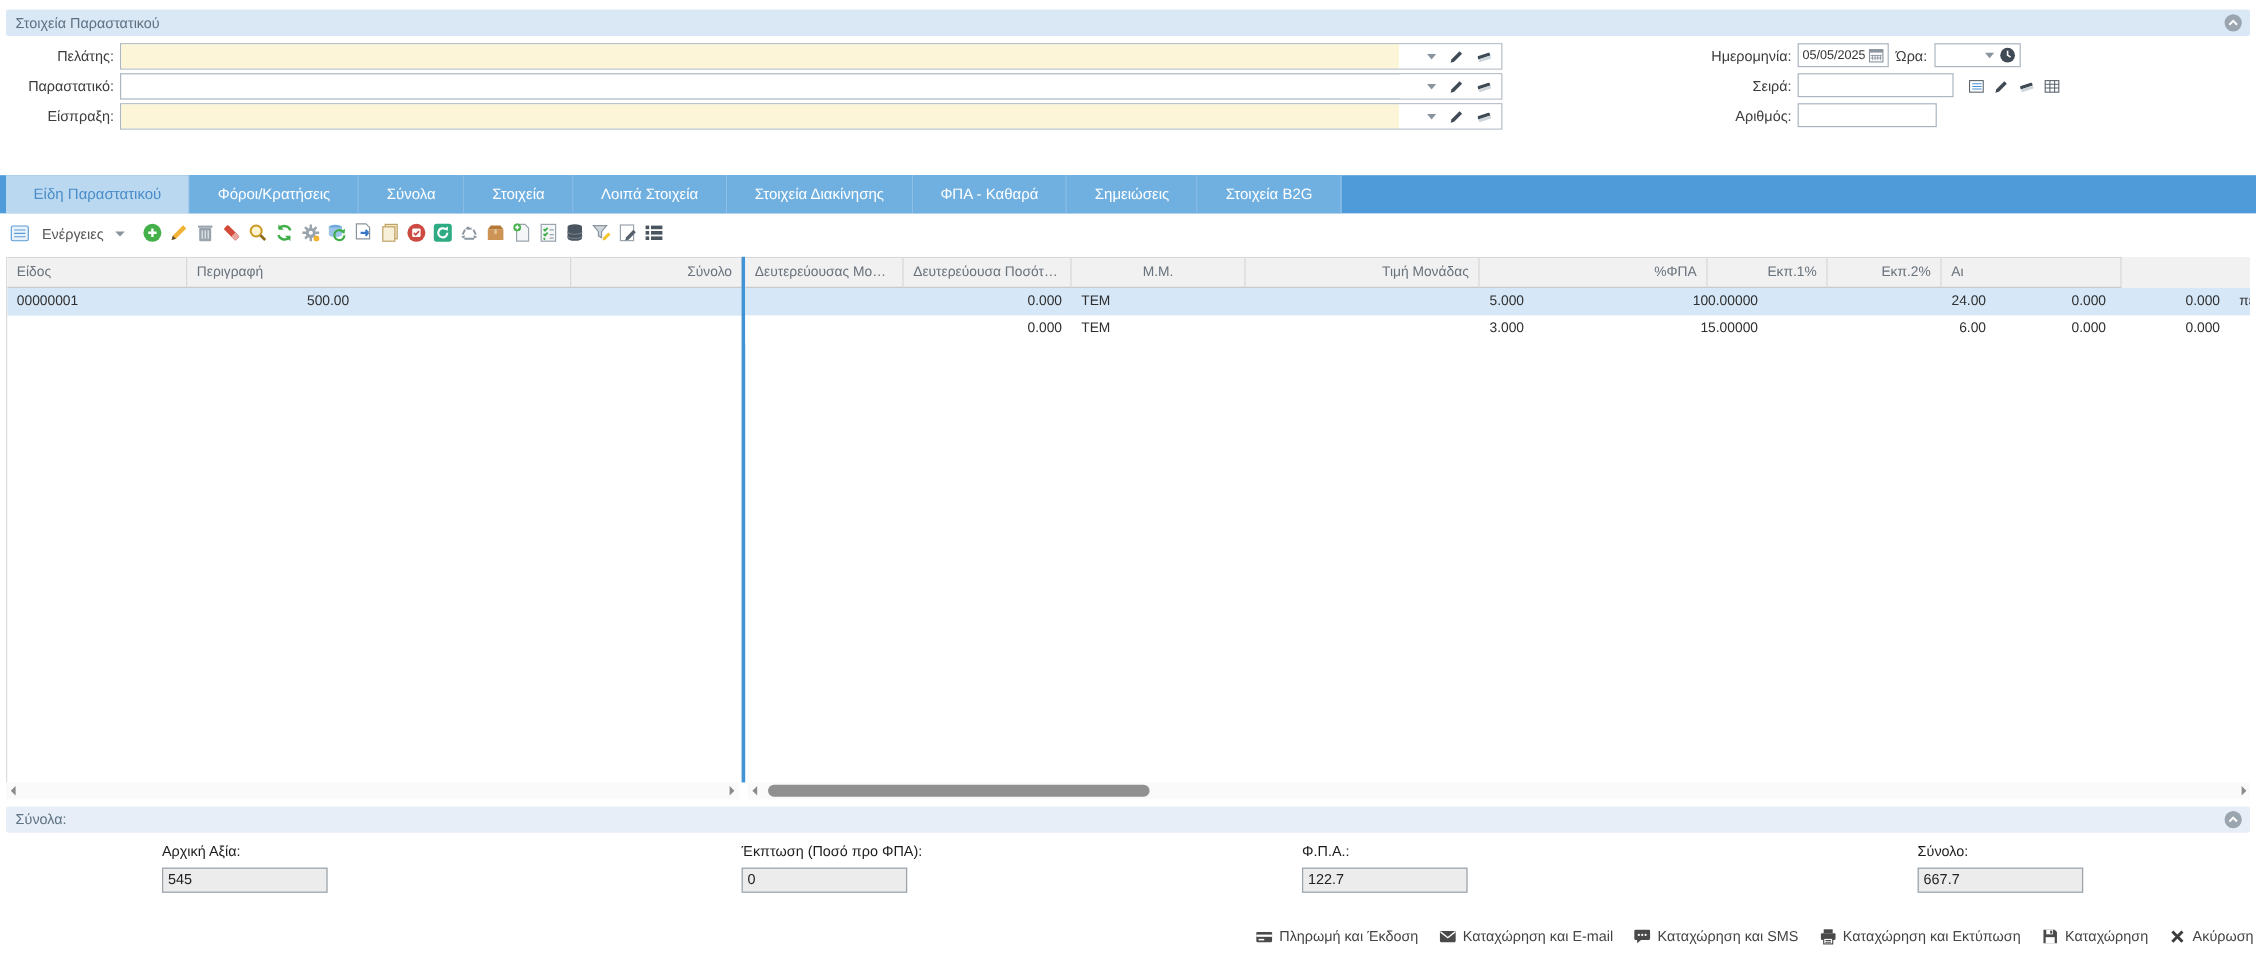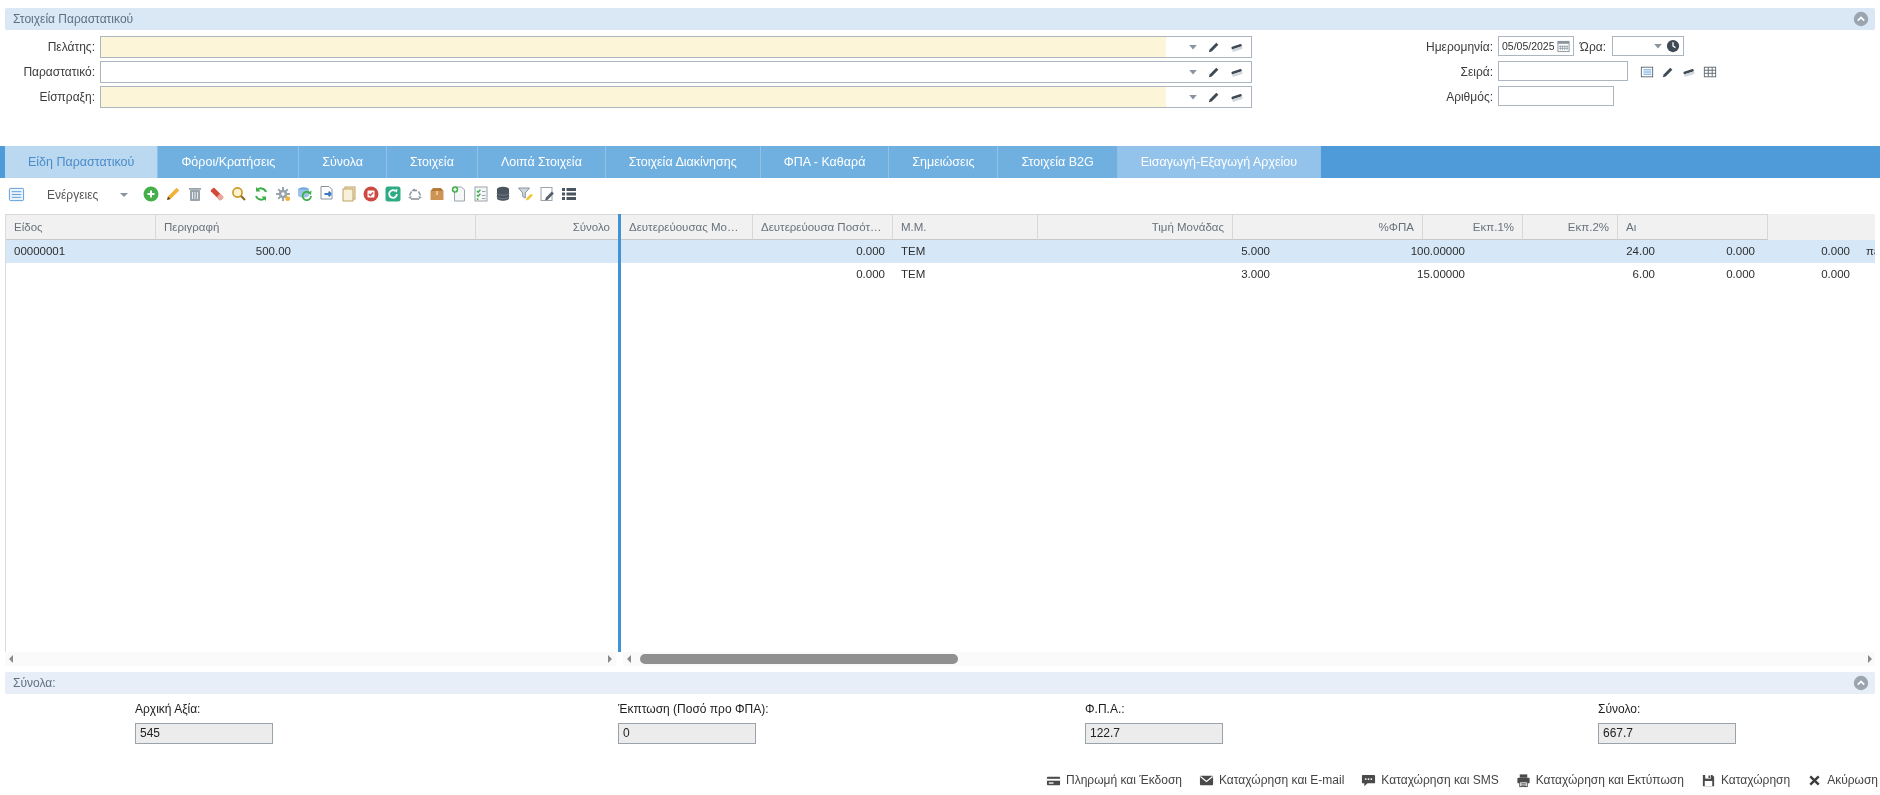--- a/index.html
+++ b/index.html
@@ -29,21 +29,21 @@
   .sicons{position:absolute;display:flex;gap:7px;align-items:center;height:22px;}
   
   .tabbar{position:absolute;top:146px;left:0;right:0;height:32px;background:#4f9ad8;display:flex;padding-left:5px;}
   .tab{height:32px;line-height:32px;padding:0 23px;font-size:12.5px;color:#fff;background:#70b0e1;
        border-right:1px solid #8fc0e8;white-space:nowrap;cursor:pointer;}
   .tab.active{background:#bad9f0;color:#4b8bc8;}
   .tab.highlight{background:#93c3ea;}
   
   .toolbar{position:absolute;top:178px;left:0;right:0;height:33px;background:#fff;display:flex;
            align-items:center;padding-left:8px;}
-  .actions{display:flex;align-items:center;gap:22px;margin-right:14px;color:#555;cursor:pointer;}
+  .actions{display:flex;align-items:center;gap:10px;margin-right:14px;color:#555;cursor:pointer;}
   .actions .icn svg{width:17px;height:17px;}
   .caret{width:0;height:0;border:4px solid transparent;border-top-color:#8a949e;margin-top:4px;}
   .tico{width:22px;height:19px;cursor:pointer;}
   .tico svg{width:18px;height:18px;}
   
   .grid{position:absolute;top:214px;left:5px;right:5px;bottom:143px;background:#fff;}
   .pane-left{position:absolute;left:0;top:0;bottom:0;width:613px;overflow:hidden;border-left:1px solid #dcdcdc;}
   .vdivider{position:absolute;left:613px;top:0;bottom:0;width:3px;background:#4293d4;}
   .pane-right{position:absolute;left:616px;right:0;top:0;bottom:0;overflow:hidden;}
   .pinner{position:absolute;left:0;top:0;}
@@ -234,21 +234,20 @@
   <div class="tabbar">
       <div class="tab active">Είδη Παραστατικού</div>
       <div class="tab">Φόροι/Κρατήσεις</div>
       <div class="tab">Σύνολα</div>
       <div class="tab">Στοιχεία</div>
       <div class="tab">Λοιπά Στοιχεία</div>
       <div class="tab">Στοιχεία Διακίνησης</div>
       <div class="tab">ΦΠΑ - Καθαρά</div>
       <div class="tab">Σημειώσεις</div>
       <div class="tab">Στοιχεία B2G</div>
-      <div class="tab highlight">Εισαγωγή-Εξαγωγή Αρχείου</div>
     </div>
 
   <div class="toolbar">
     <div class="actions">
       <span class="icn">
           <svg viewBox="0 0 18 18">
             <rect x="1.5" y="2.5" width="15" height="13" rx="1.5" fill="#eaf3fb" stroke="#5b9bd5"></rect>
             <path stroke="#5b9bd5" fill="none" d="M4 6h10M4 9h10M4 12h10"></path>
           </svg>
         </span>
@@ -390,21 +389,21 @@
             <div class="dcell" style="width: 143px; text-align: right;">500.00</div>
           </div>
         </div>
     </div>
     <div class="vdivider"></div>
     <div class="pane-right">
       <div class="pinner" style="width:1387px;">
           <div class="hrow">
             <div class="hcell" style="width: 132px; text-align: left;">Δευτερεύουσας Μονάδ...</div>
             <div class="hcell" style="width: 140px; text-align: right;">Δευτερεύουσα Ποσότητα</div>
-            <div class="hcell" style="width: 145px; text-align: left;">Μ.Μ.</div>
+            <div class="hcell" style="width: 145px; text-align: center;">Μ.Μ.</div>
             <div class="hcell" style="width: 195px; text-align: right;">Τιμή Μονάδας</div>
             <div class="hcell" style="width: 190px; text-align: right;">%ΦΠΑ</div>
             <div class="hcell" style="width: 100px; text-align: right;">Εκπ.1%</div>
             <div class="hcell" style="width: 95px; text-align: right;">Εκπ.2%</div>
             <div class="hcell" style="width: 150px; text-align: left;">Αι</div>
           </div>
           <div class="drow selected">
             <div class="dcell" style="width: 132px; text-align: left;"></div>
             <div class="dcell" style="width: 140px; text-align: right;">0.000</div>
             <div class="dcell" style="width: 145px; text-align: left;">ΤΕΜ</div>

